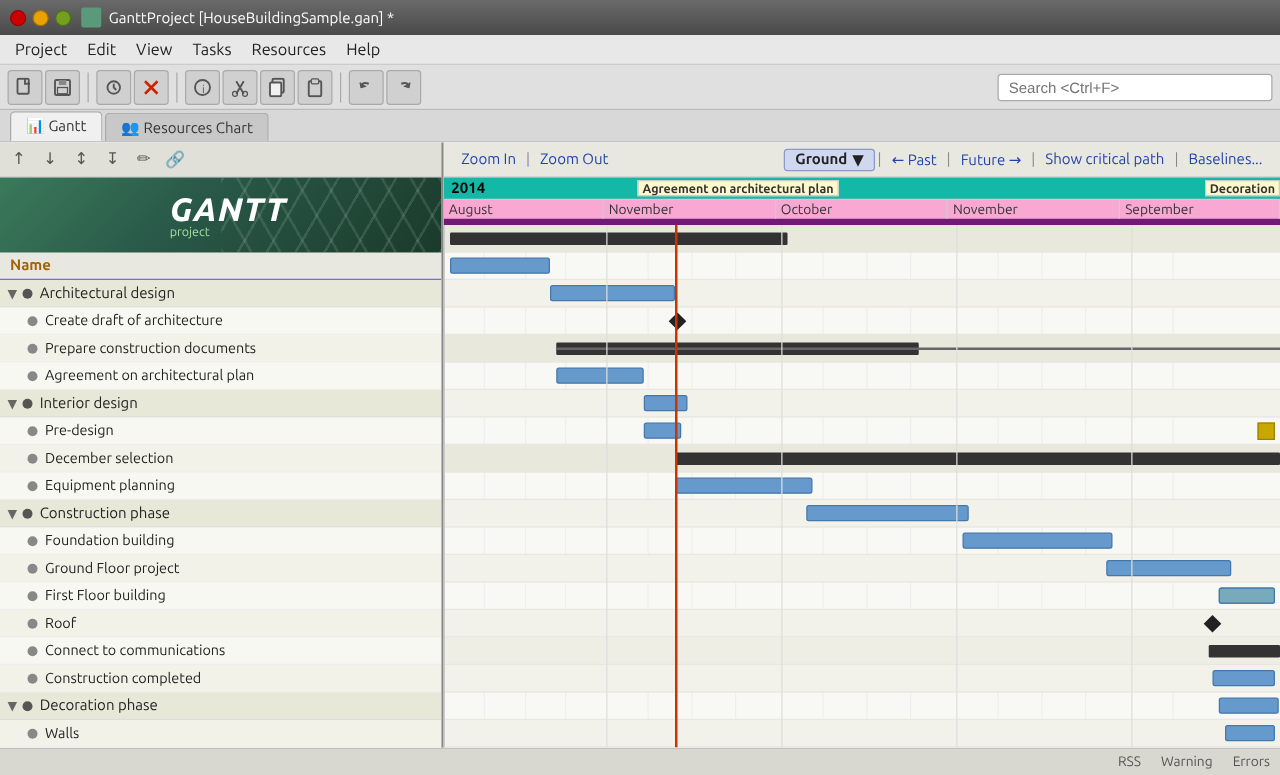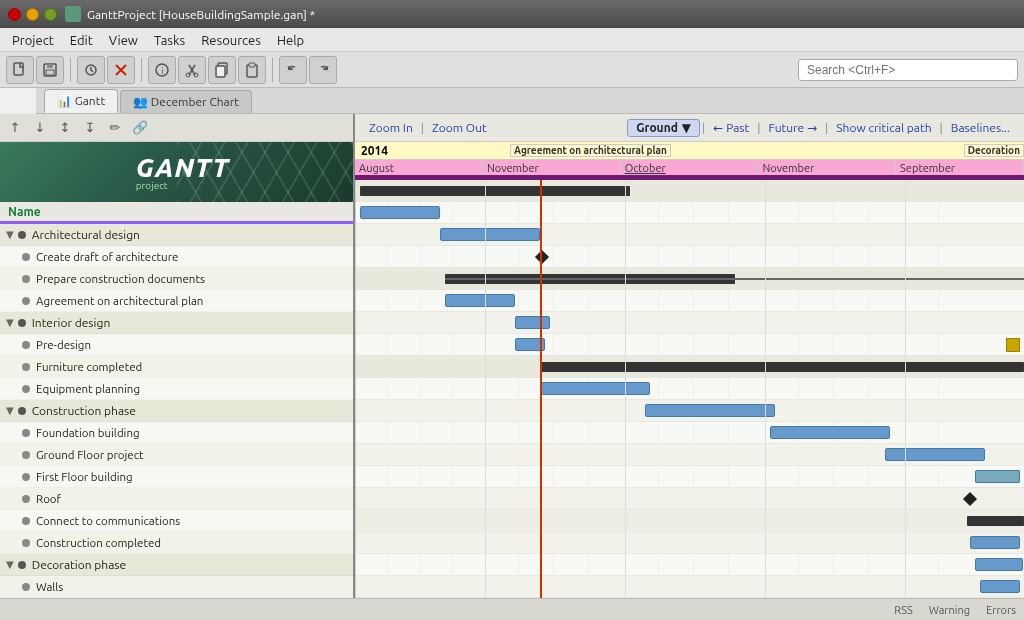--- a/index.html
+++ b/index.html
@@ -70,21 +70,20 @@
     }
 
     
     #tabs {
       background: #d8d8d8;
       height: 26px;
       display: flex;
       align-items: flex-end;
       padding-left: 8px;
       border-bottom: 1px solid #bbb;
-      margin-left: 36px;
     }
     .tab {
       padding: 4px 12px;
       background: #c8c8c8;
       border: 1px solid #aaa;
       border-bottom: none;
       border-radius: 4px 4px 0 0;
       cursor: pointer;
       font-size: 12px;
       color: #333;
@@ -157,27 +156,27 @@
       color: #aadda0;
       font-size: 10px;
       margin-top: -2px;
       z-index: 1;
     }
 
     
     #col-header {
       height: 22px;
       background: #e8e8e0;
-      border-bottom: 3px solid #8b5cf6;
+      border-bottom: 1px solid #8b5cf6;
       display: flex;
       align-items: center;
       padding-left: 8px;
       font-weight: bold;
       font-size: 12px;
-      color: #15803d;
+      color: #a16207;
     }
 
     
     #tree-list {
       flex: 1;
       overflow-y: auto;
       background: #f8f8f2;
     }
     .tree-group-row {
       display: flex;
@@ -241,21 +240,21 @@
       align-items: center;
       gap: 4px;
       cursor: pointer;
       font-weight: bold;
       color: #222;
     }
 
     
     #gantt-year-row {
       height: 18px;
-      background: #fef9c3;
+      background: #14b8a6;
       border-bottom: 1px solid #ccc;
       display: flex;
       align-items: center;
       font-size: 12px;
       font-weight: bold;
       padding-left: 6px;
       position: relative;
     }
     .gantt-milestone-label {
       position: absolute;
@@ -454,21 +453,21 @@
   <input class="tb-search" type="text" placeholder="Search &lt;Ctrl+F&gt;" style="">
 </div>
 
 <div id="tabs">
   <div class="tab active">
     <span>📊 </span>
     <span>Gantt</span>
   </div>
   <div class="tab">
     <span>👥 </span>
-    <span>December Chart</span>
+    <span>Resources Chart</span>
   </div>
 </div>
 
 <div id="main">
 
   <div id="left-panel">
 
     <div id="left-toolbar">
       <div class="lt-btn">↑</div>
       <div class="lt-btn">↓</div>
@@ -516,21 +515,21 @@
         <span class="expand-icon">▼</span>
         <span class="bullet-group"></span>
         <span>Interior design</span>
       </div>
       <div class="tree-item-row">
         <span class="bullet"></span>
         <span>Pre-design</span>
       </div>
       <div class="tree-item-row">
         <span class="bullet"></span>
-        <span>Furniture completed</span>
+        <span>December selection</span>
       </div>
       <div class="tree-item-row">
         <span class="bullet"></span>
         <span>Equipment planning</span>
       </div>
 
       <div class="tree-group-row">
         <span class="expand-icon">▼</span>
         <span class="bullet-group"></span>
         <span>Construction phase</span>
@@ -600,21 +599,21 @@
       <div class="gantt-milestone-label" style="right: 0px;">Decoration</div>
     </div>
 
     <div id="gantt-month-row">
       <div class="gantt-month" style="width:130px;">
           <span>August</span>
         </div>
       <div class="gantt-month" style="width:140px;">
           <span>November</span>
         </div>
-      <div class="gantt-month" style="width:140px;text-decoration:underline;">
+      <div class="gantt-month" style="width:140px;">
           <span>October</span>
         </div>
       <div class="gantt-month" style="width:140px;">
           <span>November</span>
         </div>
       <div class="gantt-month" style="width:130px;">
           <span>September</span>
         </div>
     </div>
 

